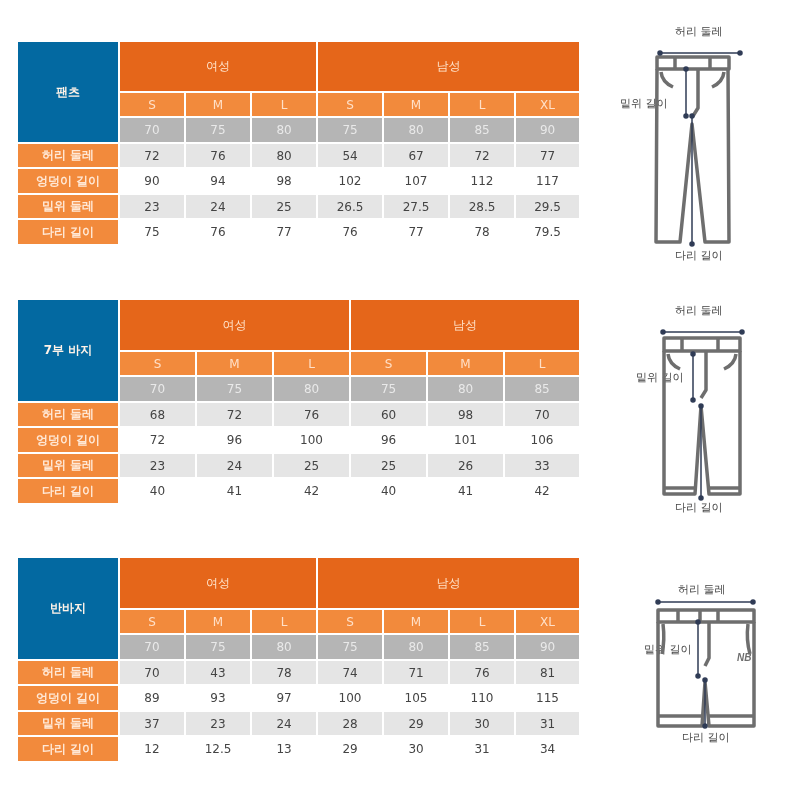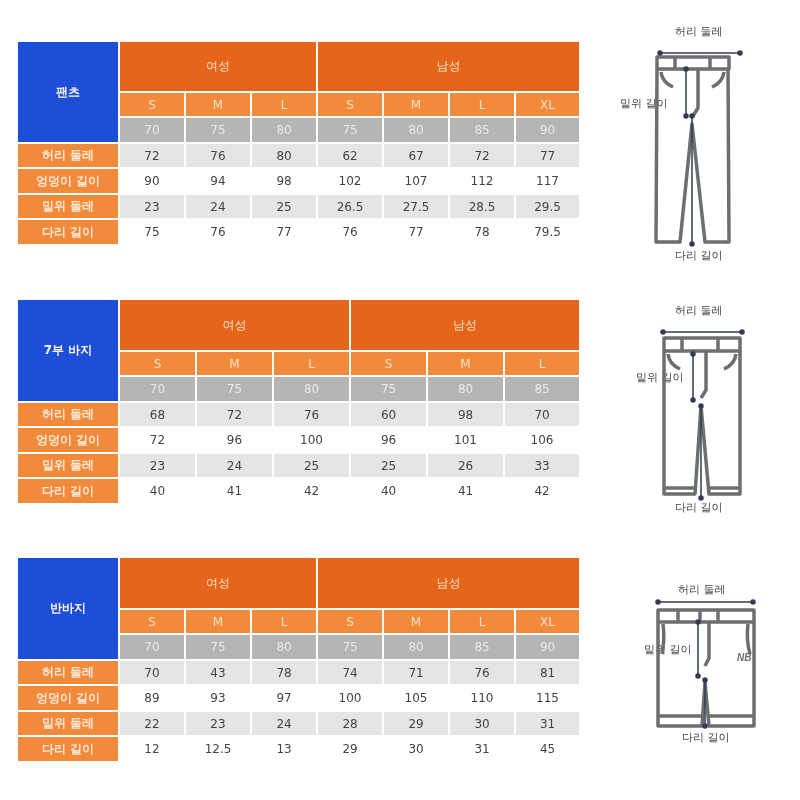--- a/index.html
+++ b/index.html
@@ -1,21 +1,21 @@
 <!DOCTYPE html>
 <html><head>
 <meta charset="utf-8">
 <style>
   html, body { margin: 0; padding: 0; background: #ffffff; }
   body { width: 800px; height: 800px; position: relative; overflow: hidden;
          font-family: "DejaVu Sans", "Liberation Sans", sans-serif; }
   .size-table { position: absolute; border-collapse: collapse; table-layout: fixed; }
   .size-table td { padding: 0; text-align: center; vertical-align: middle;
                    border: 2px solid #ffffff; font-size: 12px; box-sizing: border-box; }
-  .cat { background: #1d4ed8; color: #fff3e8; font-weight: bold; font-size: 11px; }
+  .cat { background: #0369a1; color: #fff3e8; font-weight: bold; font-size: 11px; }
   .gender { background: #e5661a; color: #ffe4cc; font-size: 11px; }
   .size { background: #f28a3c; color: #ffe0c8; font-size: 12px; }
   .waistcode { background: #b5b5b5; color: #e9e9e9; font-size: 12px; }
   .rowlabel { background: #f28a3c; color: #ffe8d6; font-size: 11px; font-weight: bold; }
   .v-shade { background: #e5e5e5; color: #444; }
   .v-plain { background: #ffffff; color: #444; }
 
   .diagram { position: absolute; }
   .diagram .lbl { position: absolute; font-size: 11px; color: #444; white-space: nowrap; }
 </style>
@@ -55,21 +55,21 @@
     <td class="waistcode">75</td>
     <td class="waistcode">80</td>
     <td class="waistcode">85</td>
     <td class="waistcode">90</td>
   </tr>
   <tr style="height:25px">
     <td class="rowlabel">허리 둘레</td>
     <td class="v-shade">72</td>
     <td class="v-shade">76</td>
     <td class="v-shade">80</td>
-    <td class="v-shade">62</td>
+    <td class="v-shade">54</td>
     <td class="v-shade">67</td>
     <td class="v-shade">72</td>
     <td class="v-shade">77</td>
   </tr>
   <tr style="height:26px">
     <td class="rowlabel">엉덩이 길이</td>
     <td class="v-plain">90</td>
     <td class="v-plain">94</td>
     <td class="v-plain">98</td>
     <td class="v-plain">102</td>
@@ -221,37 +221,37 @@
     <td class="v-plain">89</td>
     <td class="v-plain">93</td>
     <td class="v-plain">97</td>
     <td class="v-plain">100</td>
     <td class="v-plain">105</td>
     <td class="v-plain">110</td>
     <td class="v-plain">115</td>
   </tr>
   <tr style="height:25px">
     <td class="rowlabel">밑위 둘레</td>
-    <td class="v-shade">22</td>
+    <td class="v-shade">37</td>
     <td class="v-shade">23</td>
     <td class="v-shade">24</td>
     <td class="v-shade">28</td>
     <td class="v-shade">29</td>
     <td class="v-shade">30</td>
     <td class="v-shade">31</td>
   </tr>
   <tr style="height:26px">
     <td class="rowlabel">다리 길이</td>
     <td class="v-plain">12</td>
     <td class="v-plain">12.5</td>
     <td class="v-plain">13</td>
     <td class="v-plain">29</td>
     <td class="v-plain">30</td>
     <td class="v-plain">31</td>
-    <td class="v-plain">45</td>
+    <td class="v-plain">34</td>
   </tr>
 </tbody>
   </table>
 
 <div class="diagram" style="left:620px; top:20px; width:170px; height:250px;">
   <span class="lbl" style="left:55px; top:4px;">허리 둘레</span>
   <span class="lbl" style="left:0px; top:76px;">밑위 길이</span>
   <span class="lbl" style="left:55px; top:228px;">다리 길이</span>
   <svg width="170" height="250" style="position:absolute;left:0;top:0;">
     <g fill="none" stroke="#6e6e6e" stroke-width="3.5" stroke-linejoin="round">

